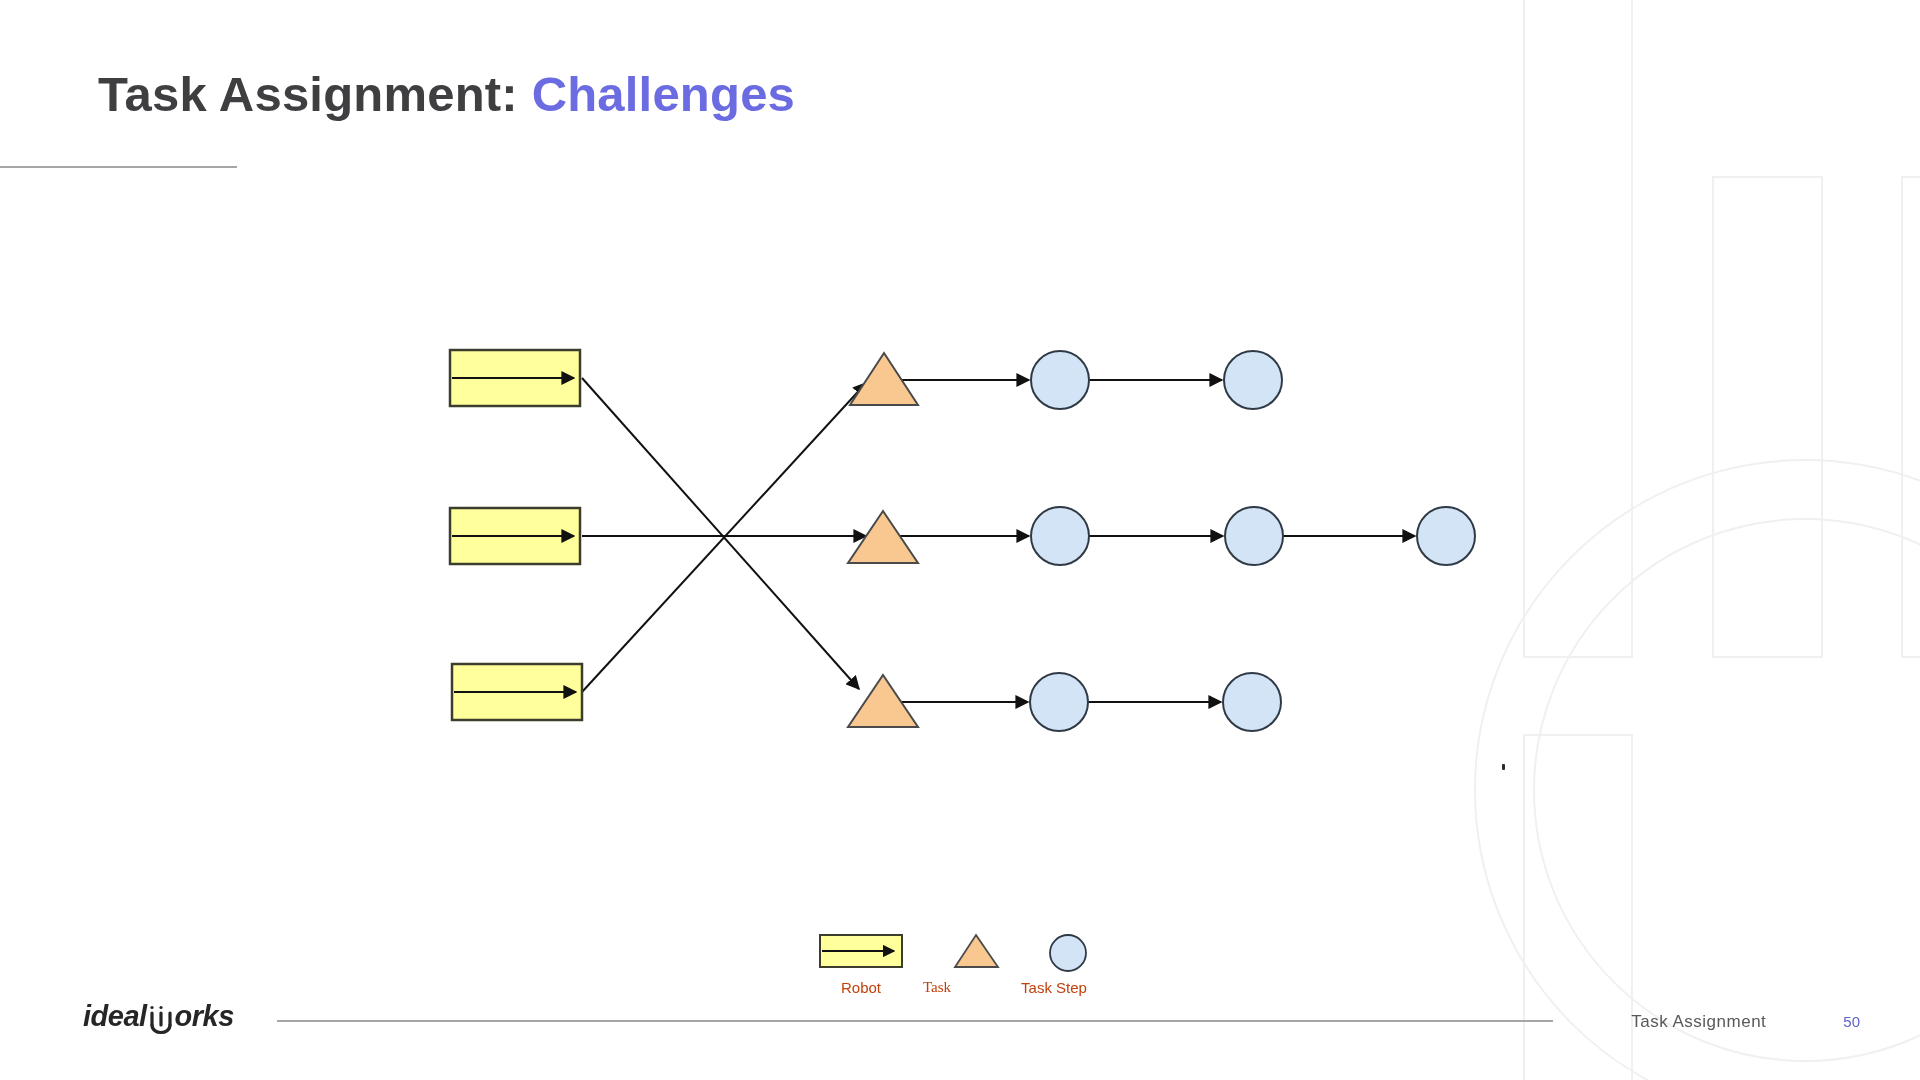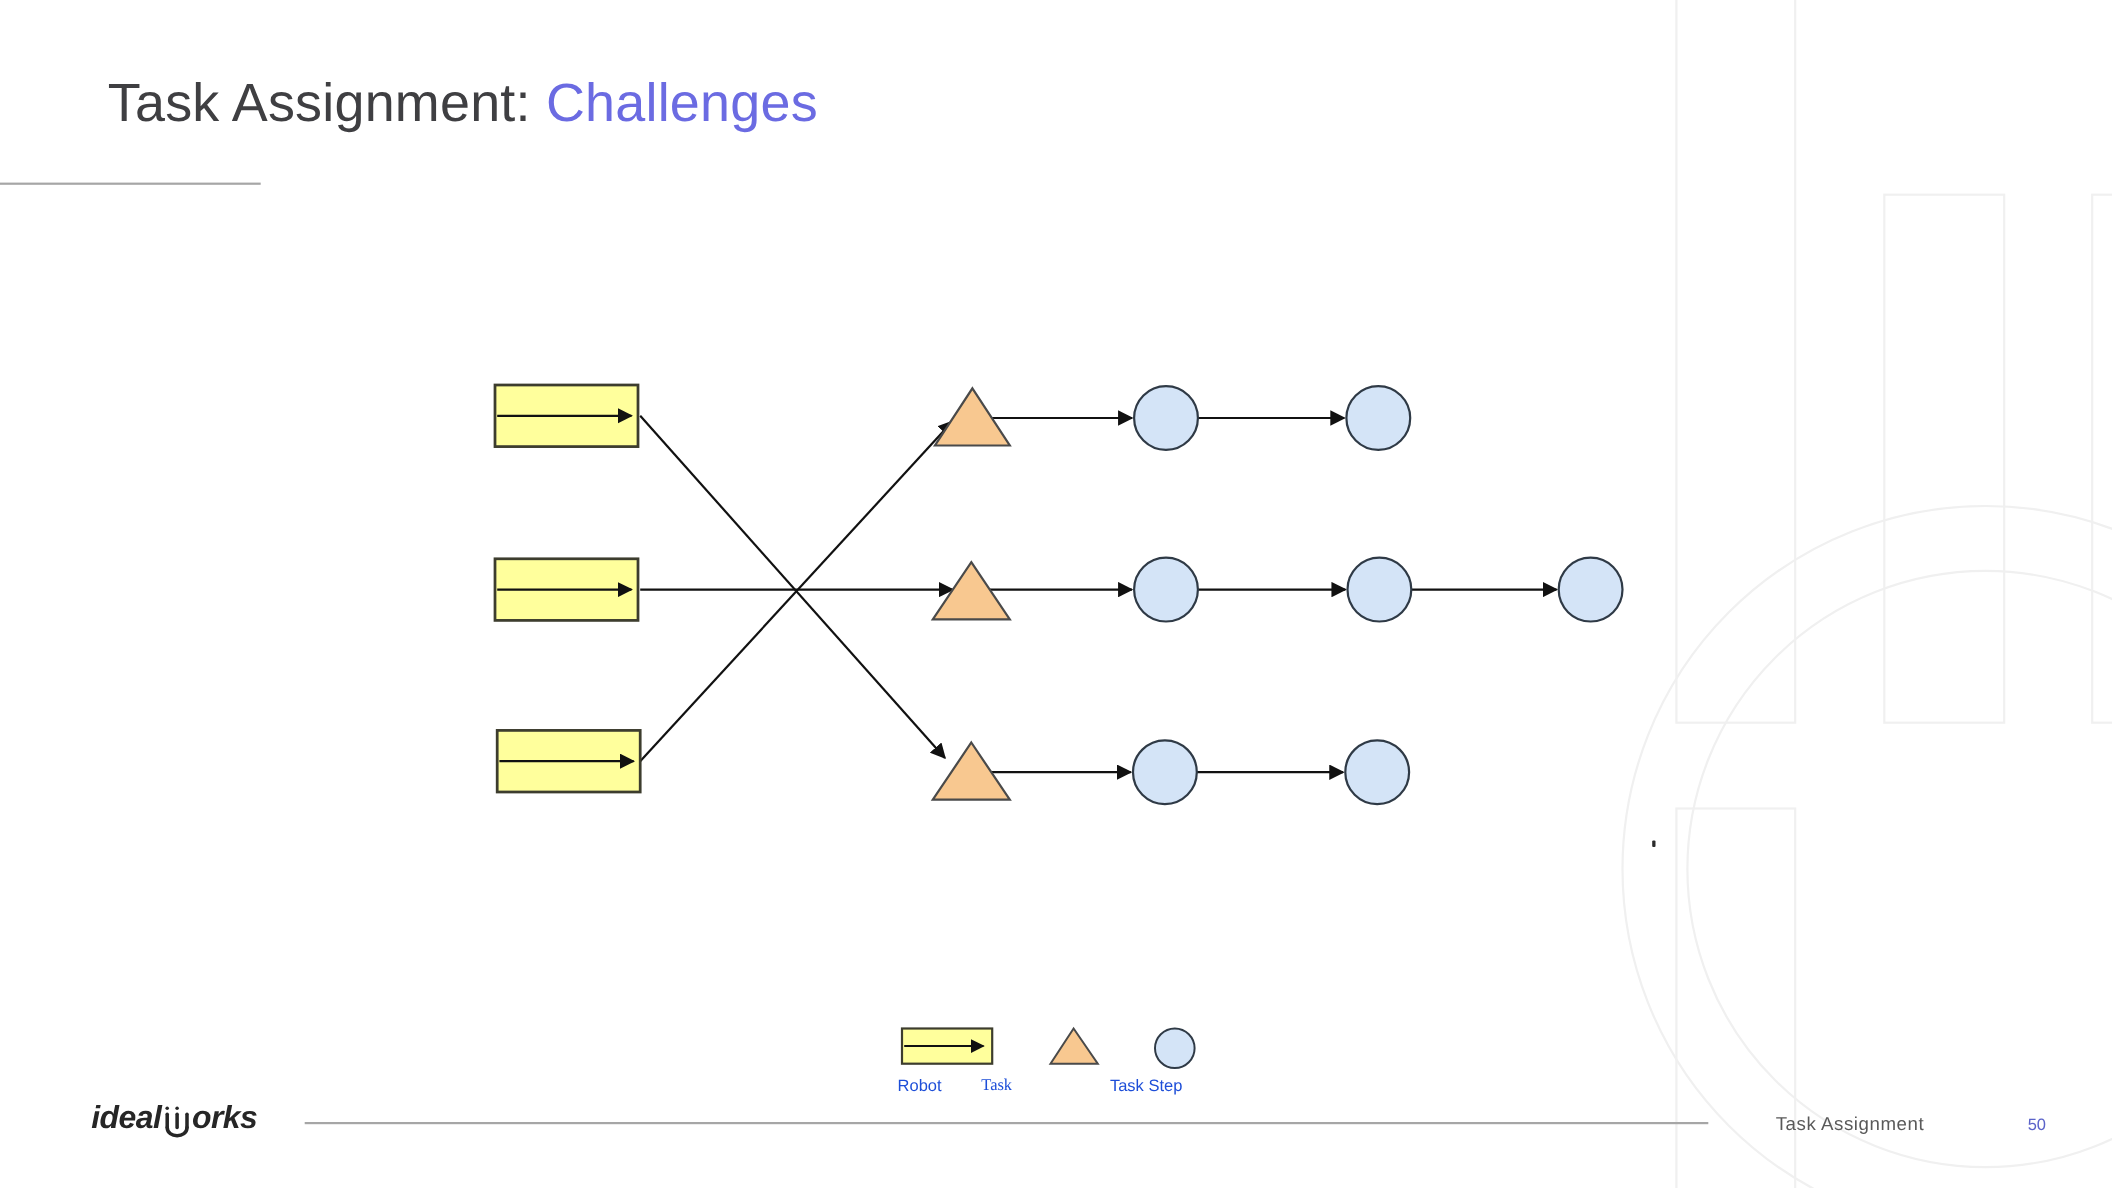--- a/index.html
+++ b/index.html
@@ -2,53 +2,53 @@
 <html style="--accent: #6B6BE2; --title_text: #3f3f42; --divider: #a6a6a6; --robot_fill: #FFFF9C; --robot_stroke: #3D3D2E; --task_fill: #F8C890; --task_stroke: #4A4A4A; --step_fill: #D4E4F7; --step_stroke: #2F3A46; --arrow: #111111; --footer_text: #595959; --page_number: #5B63C9; --decor: #f0f0f0;"><head>
 <meta charset="utf-8">
 <style>
   html,body{margin:0;padding:0;background:#ffffff;}
   .slide{
     position:relative;width:1920px;height:1080px;background:#ffffff;
     overflow:hidden;font-family:"Liberation Sans", sans-serif;
   }
   
   .title{
-    position:absolute;left:98px;top:66px;font-size:49px;font-weight:400;
+    position:absolute;left:98px;top:66px;font-size:49px;font-weight:700;
     letter-spacing:0.2px;white-space:pre;
   }
   .title .prefix{color:var(--title_text,#3f3f42);}
   .title .highlight{color:var(--accent,#6B6BE2);}
   .title-underline{
     position:absolute;left:0;top:166px;width:237px;height:2px;
     background:var(--divider,#a6a6a6);
   }
   
   .bg-decor{position:absolute;left:0;top:0;pointer-events:none;}
   
   .diagram{position:absolute;left:0;top:0;}
   
   .legend-label{
-    position:absolute;top:979px;font-size:15px;color:#1d4ed8;
-    text-align:left;width:90px;
+    position:absolute;top:979px;font-size:15px;color:#c2410c;
+    text-align:center;width:90px;
   }
   
   .footer-divider{
     position:absolute;left:277px;top:1020px;width:1276px;height:2px;
     background:var(--divider,#a6a6a6);
   }
   .logo{
     position:absolute;left:83px;top:1000px;height:40px;display:flex;
     align-items:flex-start;color:#262626;font-weight:bold;font-size:29px;
     letter-spacing:-0.5px;
     font-style:italic;
   }
   .logo .wglyph{margin:5px 1px 0 1px;}
   .footer-right{
     position:absolute;left:1600px;top:1012px;width:260px;display:flex;
-    align-items:baseline;justify-content:flex-end;gap:46px;
+    align-items:baseline;justify-content:flex-end;gap:29px;
   }
   .footer-section{font-size:17px;color:var(--footer_text,#595959);letter-spacing:0.5px;}
   .footer-page{font-size:15px;color:var(--page_number,#5B63C9);margin-left:48px;}
   .stray-dot{
     position:absolute;left:1502px;top:764px;width:3px;height:6px;
     background:#2b2b2b;border-radius:1px;
   }
 </style>
 </head>
 <body>

